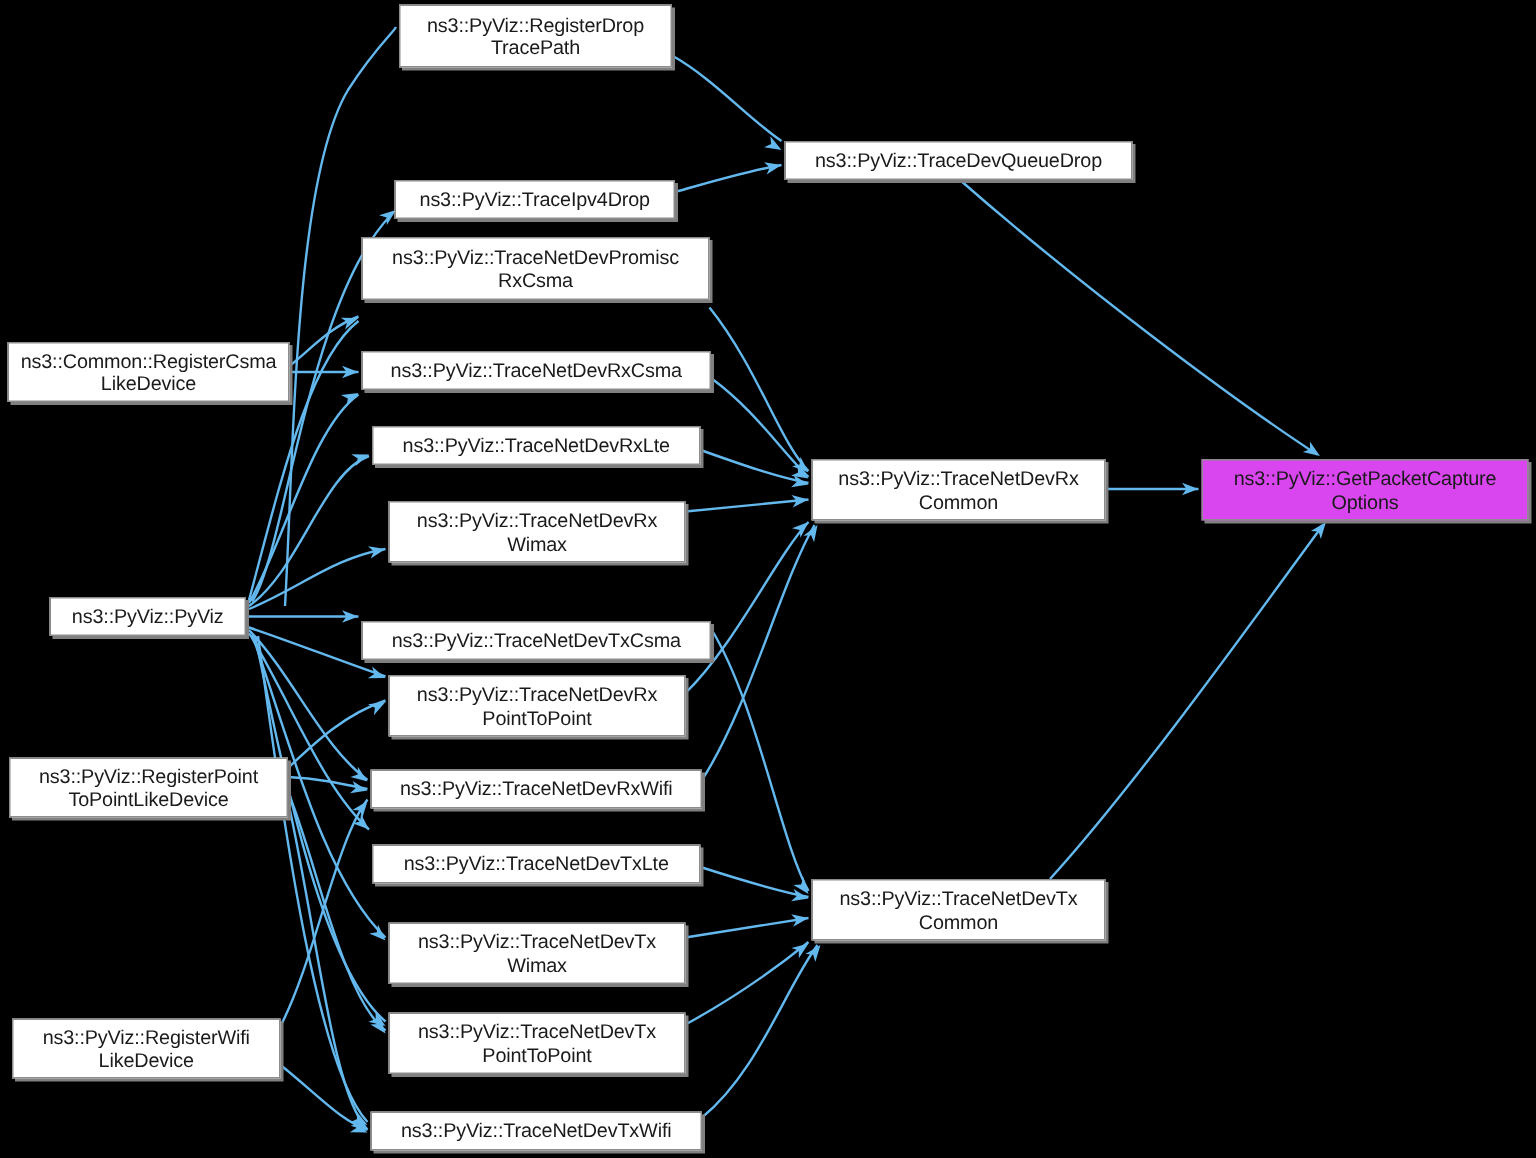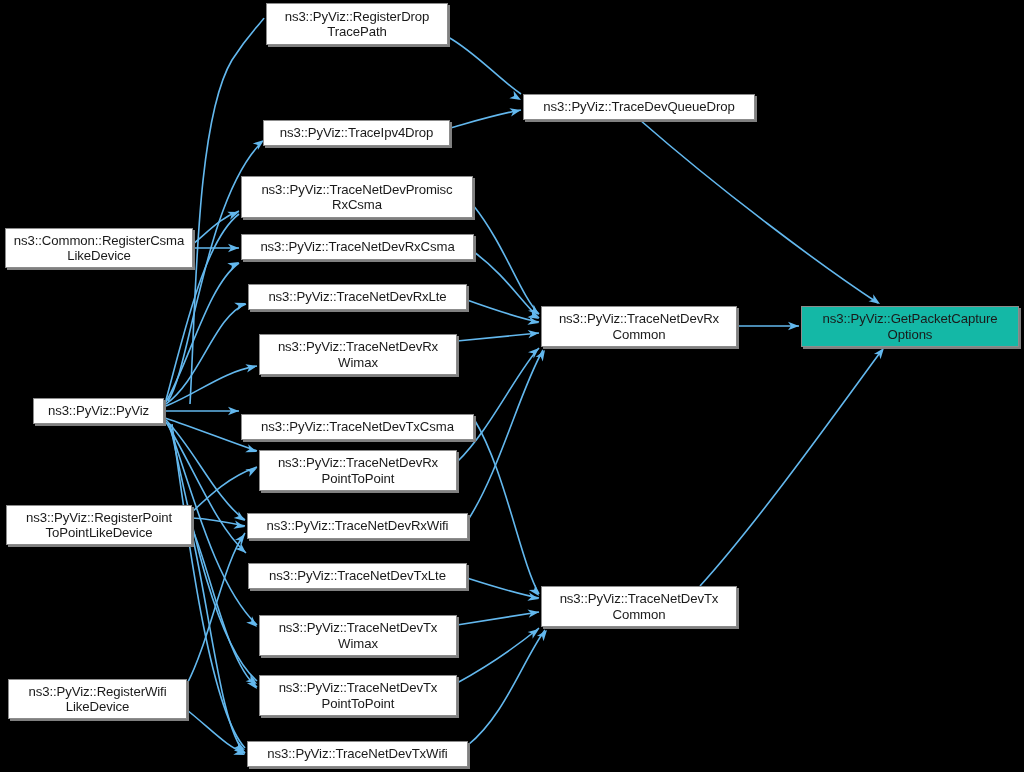--- a/index.html
+++ b/index.html
@@ -98,29 +98,29 @@
         <polygon points="0,0 -11,-4.2 -8,0 -11,4.2" class="ahead" fill="#63b8ee" transform="translate(880,304) rotate(34)"></polygon>
         <polygon points="0,0 -11,-4.2 -8,0 -11,4.2" class="ahead" fill="#63b8ee" transform="translate(884,348) rotate(-52)"></polygon>
       </g>
   </svg>
 
   <div id="node-layer">
       <div class="nodebox" style="left: 266px; top: 3px; width: 182px; height: 42px;"><span>ns3::PyViz::RegisterDrop
 TracePath</span></div>
       <div class="nodebox" style="left: 523px; top: 94px; width: 232px; height: 26px; justify-content: center;"><span>ns3::PyViz::TraceDevQueueDrop</span></div>
       <div class="nodebox" style="left: 263px; top: 120px; width: 187px; height: 26px;"><span>ns3::PyViz::TraceIpv4Drop</span></div>
-      <div class="nodebox" style="left: 241px; top: 176px; width: 232px; height: 42px;"><span>ns3::PyViz::TraceNetDevPromisc
+      <div class="nodebox" style="left: 241px; top: 158px; width: 232px; height: 42px;"><span>ns3::PyViz::TraceNetDevPromisc
 RxCsma</span></div>
       <div class="nodebox" style="left: 5px; top: 228px; width: 188px; height: 40px;"><span>ns3::Common::RegisterCsma
 LikeDevice</span></div>
       <div class="nodebox" style="left: 241px; top: 234px; width: 233px; height: 26px;"><span>ns3::PyViz::TraceNetDevRxCsma</span></div>
       <div class="nodebox" style="left: 248px; top: 284px; width: 219px; height: 26px; text-align: right;"><span>ns3::PyViz::TraceNetDevRxLte</span></div>
       <div class="nodebox" style="left: 541px; top: 306px; width: 196px; height: 41px;"><span>ns3::PyViz::TraceNetDevRx
 Common</span></div>
-      <div class="nodebox hl" style="left: 801px; top: 306px; width: 218px; height: 41px; background: #14b8a6;"><span>ns3::PyViz::GetPacketCapture
+      <div class="nodebox hl" style="left: 801px; top: 306px; width: 218px; height: 41px; background: #d946ef;"><span>ns3::PyViz::GetPacketCapture
 Options</span></div>
       <div class="nodebox" style="left: 259px; top: 334px; width: 198px; height: 41px;"><span>ns3::PyViz::TraceNetDevRx
 Wimax</span></div>
       <div class="nodebox" style="left: 33px; top: 398px; width: 131px; height: 26px; text-align: center;"><span>ns3::PyViz::PyViz</span></div>
       <div class="nodebox" style="left: 241px; top: 414px; width: 233px; height: 26px;"><span>ns3::PyViz::TraceNetDevTxCsma</span></div>
       <div class="nodebox" style="left: 259px; top: 450px; width: 198px; height: 41px;"><span>ns3::PyViz::TraceNetDevRx
 PointToPoint</span></div>
       <div class="nodebox" style="left: 6px; top: 505px; width: 186px; height: 40px;"><span>ns3::PyViz::RegisterPoint
 ToPointLikeDevice</span></div>
       <div class="nodebox" style="left: 247px; top: 513px; width: 221px; height: 26px;"><span>ns3::PyViz::TraceNetDevRxWifi</span></div>

